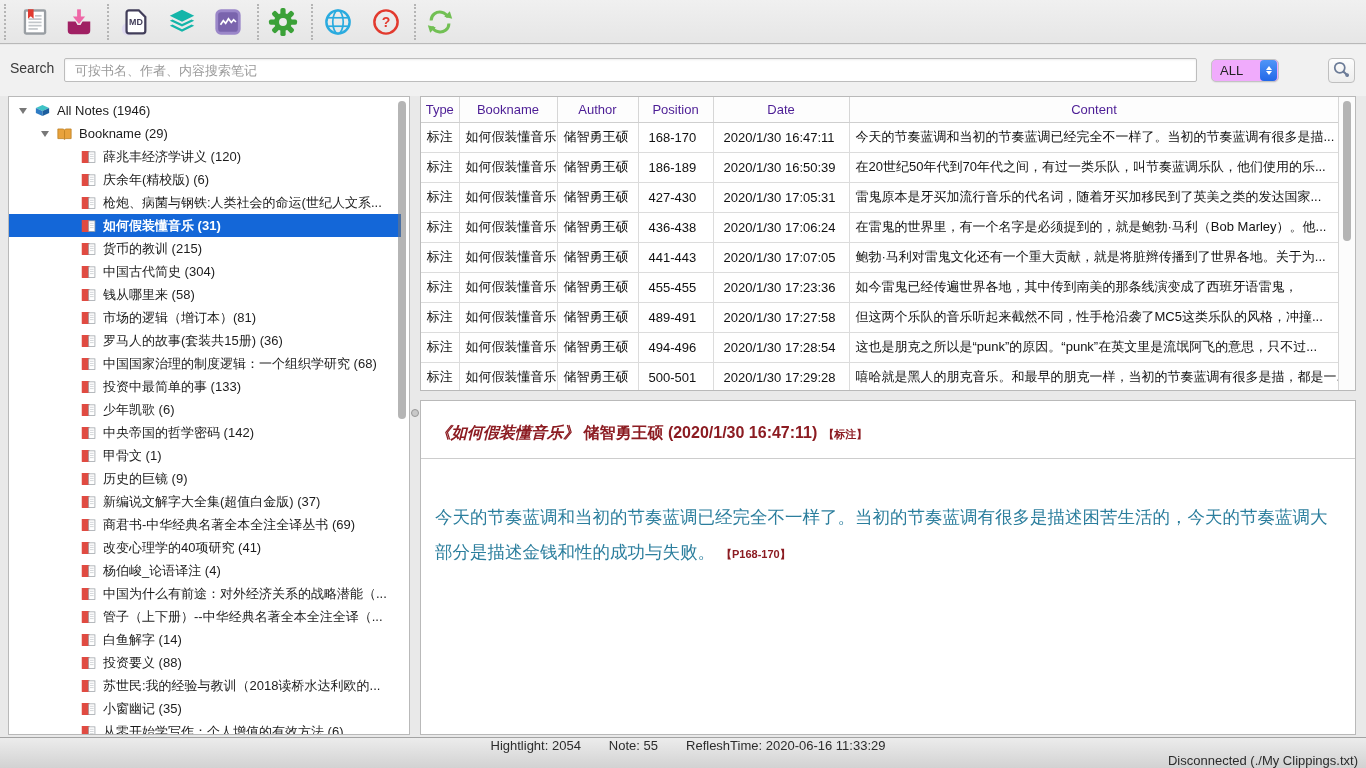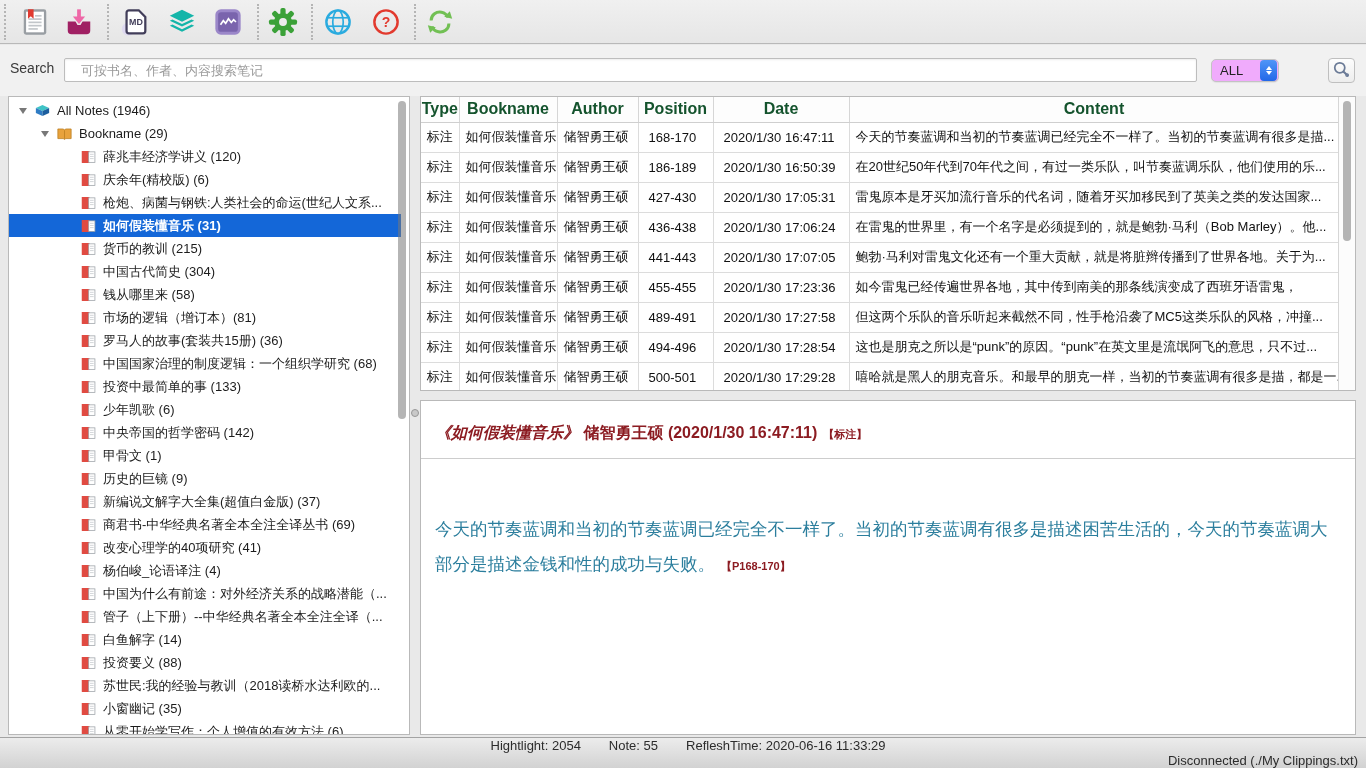--- a/index.html
+++ b/index.html
@@ -13,21 +13,21 @@
   .tool { position:absolute; top:6px; width:34px; height:32px; border:none; background:transparent;
           display:flex; align-items:center; justify-content:center; cursor:pointer; }
   .tool svg { display:block; }
   .tsep { position:absolute; top:4px; width:0; height:36px; border-left:2px dotted #b5b5b5; }
 
   
   .search-row { position:absolute; top:45px; left:0; width:1366px; height:51px; background:#f1f1f1; }
   .search-label { position:absolute; left:10px; top:15px; font-size:14px; color:#3a3a3a; }
   .search-input { position:absolute; left:64px; top:13px; width:1133px; height:24px;
                   border:1px solid #bdbdbd; border-radius:2px; background:#fff;
-                  font-size:13px; padding:0 16px; color:#222;
+                  font-size:13px; padding:0 10px; color:#222;
                   box-shadow:inset 0 1px 2px rgba(0,0,0,.08); font-family:"Liberation Sans",sans-serif; }
   .search-input::placeholder { color:#9a9a9a; }
   .filter-select { position:absolute; left:1211px; top:14px; width:68px; height:23px;
                    background:#f0abfc; border:1px solid #c3c3c3; border-radius:5px;
                    display:flex; align-items:center; cursor:pointer;
                    box-shadow:0 1px 1px rgba(0,0,0,.06); }
   .filter-select .sel-text { flex:1; font-size:13px; color:#222; padding-left:8px; }
   .filter-select .sel-arrows { width:17px; height:21px; margin-right:1px; border-radius:4px;
                    background:linear-gradient(#4f95f7,#2268e8);
                    display:flex; flex-direction:column; align-items:center; justify-content:center; gap:1px; }
@@ -60,39 +60,39 @@
   .tree-icon { width:15px; height:14px; margin-right:7px; flex:0 0 15px; }
   .tree-icon svg { display:block; }
   .tree-label { overflow:hidden; }
   .tree-row.selected { background:#1467d8; color:#fff; font-weight:bold; }
   .vscroll { position:absolute; top:0; bottom:0; right:0; width:15px; }
   .vthumb { position:absolute; right:3px; width:8px; border-radius:4px; background:rgba(120,120,120,.55); }
   .left-panel .vthumb { top:4px; height:318px; }
 
   
   .notes-table { border-collapse:collapse; table-layout:fixed; width:918px; font-size:13px; color:#111; }
-  .notes-table th { height:25px; font-size:16px; font-weight:bold; color:#14532d;
+  .notes-table th { height:25px; font-size:13px; font-weight:normal; color:#4c1d95;
                     border-right:1px solid #d6d6d6; border-bottom:1px solid #cfcfcf; background:#fdfdfd;
                     overflow:hidden; white-space:nowrap; }
   .notes-table td { height:30px; border-right:1px solid #dcdcdc; border-bottom:1px solid #dcdcdc;
                     padding:0 6px; overflow:hidden; white-space:nowrap; }
   .notes-table td.col-type { text-align:center; padding:0 2px; }
   .notes-table td.col-position, .notes-table td.col-date { padding-left:10px; }
   .col-type{width:38px;} .col-bookname{width:98px;} .col-author{width:81px;}
   .col-position{width:75px;} .col-date{width:136px;} .col-content{width:490px;}
   .table-scroll { position:absolute; top:0; bottom:0; right:0; width:17px; background:#fcfcfc;
                   border-left:1px solid #d6d6d6; }
   .table-scroll .vthumb { top:4px; height:140px; right:4px; }
 
   
   .detail-title { padding:22px 14px 0 14px; font-size:16px; font-weight:bold; color:#8c1c22; }
   .detail-title .book-italic { font-style:italic; }
   .detail-tag { font-size:11px; font-weight:bold; color:#8c1c22; margin-left:6px; }
   .detail-hr { border:none; border-top:1px solid #cdcdcd; margin-top:14px; }
-  .detail-body { padding:0 14px; margin-top:53px; font-size:17.5px; line-height:35px; color:#2b7e9d; }
+  .detail-body { padding:0 14px; margin-top:41px; font-size:17.5px; line-height:35px; color:#2b7e9d; }
   .pos-tag { font-size:11px; font-weight:bold; color:#8c1c22; margin-left:6px; }
 
   
   .statusbar { position:absolute; left:0; top:737px; width:1366px; height:31px;
                background:linear-gradient(#ececec,#d2d2d2); border-top:1px solid #a3a3a3;
                display:flex; align-items:center; font-size:13px; color:#2c2c2c;flex-direction:column; }
   .statusbar .left-items { display:flex; gap:28px; padding-left:10px; }
   .statusbar .right-item { margin-left:auto; padding-right:8px; }
 </style>
 </head>

